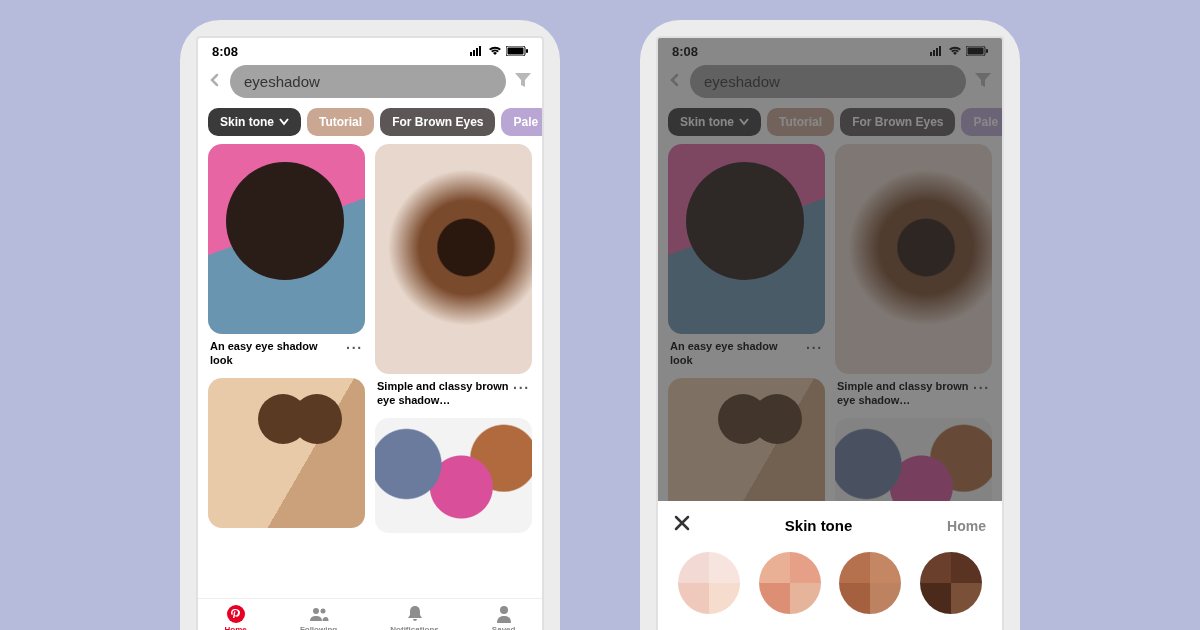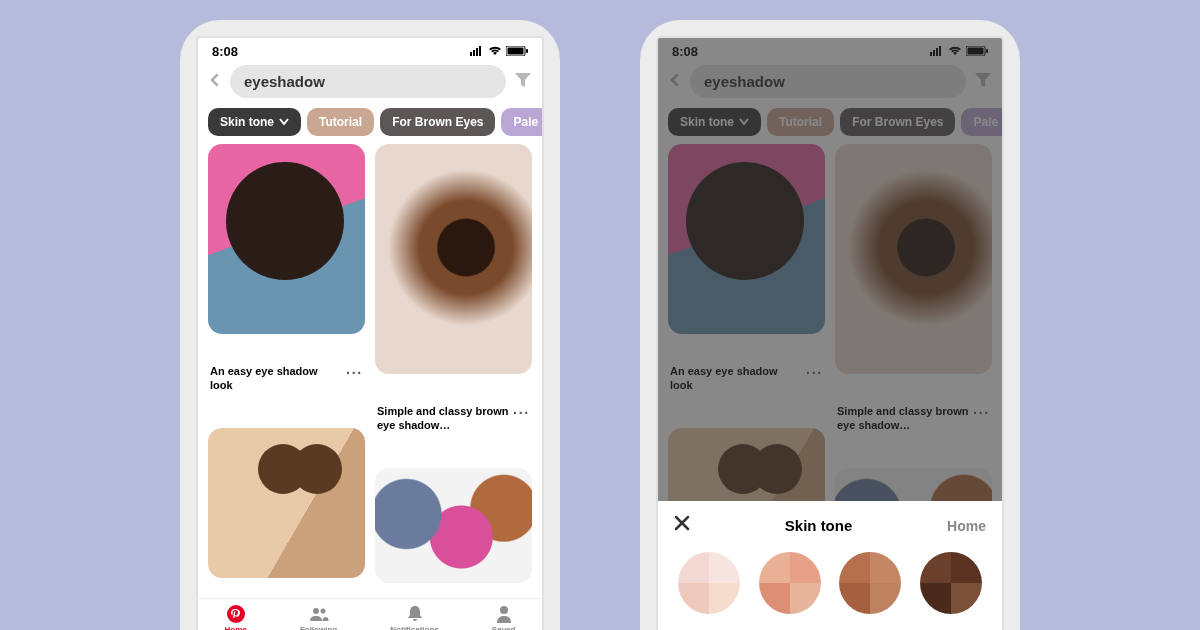--- a/index.html
+++ b/index.html
@@ -40,26 +40,26 @@
   .status-icons { display: flex; gap: 4px; align-items: center; }
 
   .search-row {
     display: flex;
     align-items: center;
     padding: 4px 10px;
     gap: 8px;
   }
   .search-box {
     flex: 1;
-    background: #e5e5e5;
+    background: #a3a3a3;
     border-radius: 20px;
     padding: 8px 14px;
     font-size: 15px;
     color: #333;
-    font-weight: 700;
+    font-weight: 400;
   }
   .chevron-back { color: #b0b0b0; font-size: 18px; }
   .funnel { color: #b0b0b0; }
 
   .chips {
     display: flex;
     gap: 6px;
     padding: 6px 10px 8px 10px;
     overflow: hidden;
     white-space: nowrap;
@@ -77,21 +77,21 @@
   }
 
   .masonry {
     flex: 1;
     padding: 0 10px;
     display: grid;
     grid-template-columns: 1fr 1fr;
     gap: 10px;
     align-content: start;
   }
-  .pin { display: flex; flex-direction: column; gap: 25px; }
+  .pin { display: flex; flex-direction: column; }
   .pin-img {
     width: 100%;
     border-radius: 14px;
     background: #ccc;
   }
   .pin-meta { display: flex; justify-content: space-between; align-items: flex-start; padding: 6px 2px 4px 2px; gap: 4px;}
   .pin-title { font-size: 11px; font-weight: 700; line-height: 1.25; }
   .pin-more { font-size: 14px; font-weight: 700; letter-spacing: 1px; color: #555; }
 
   .bottom-nav {

